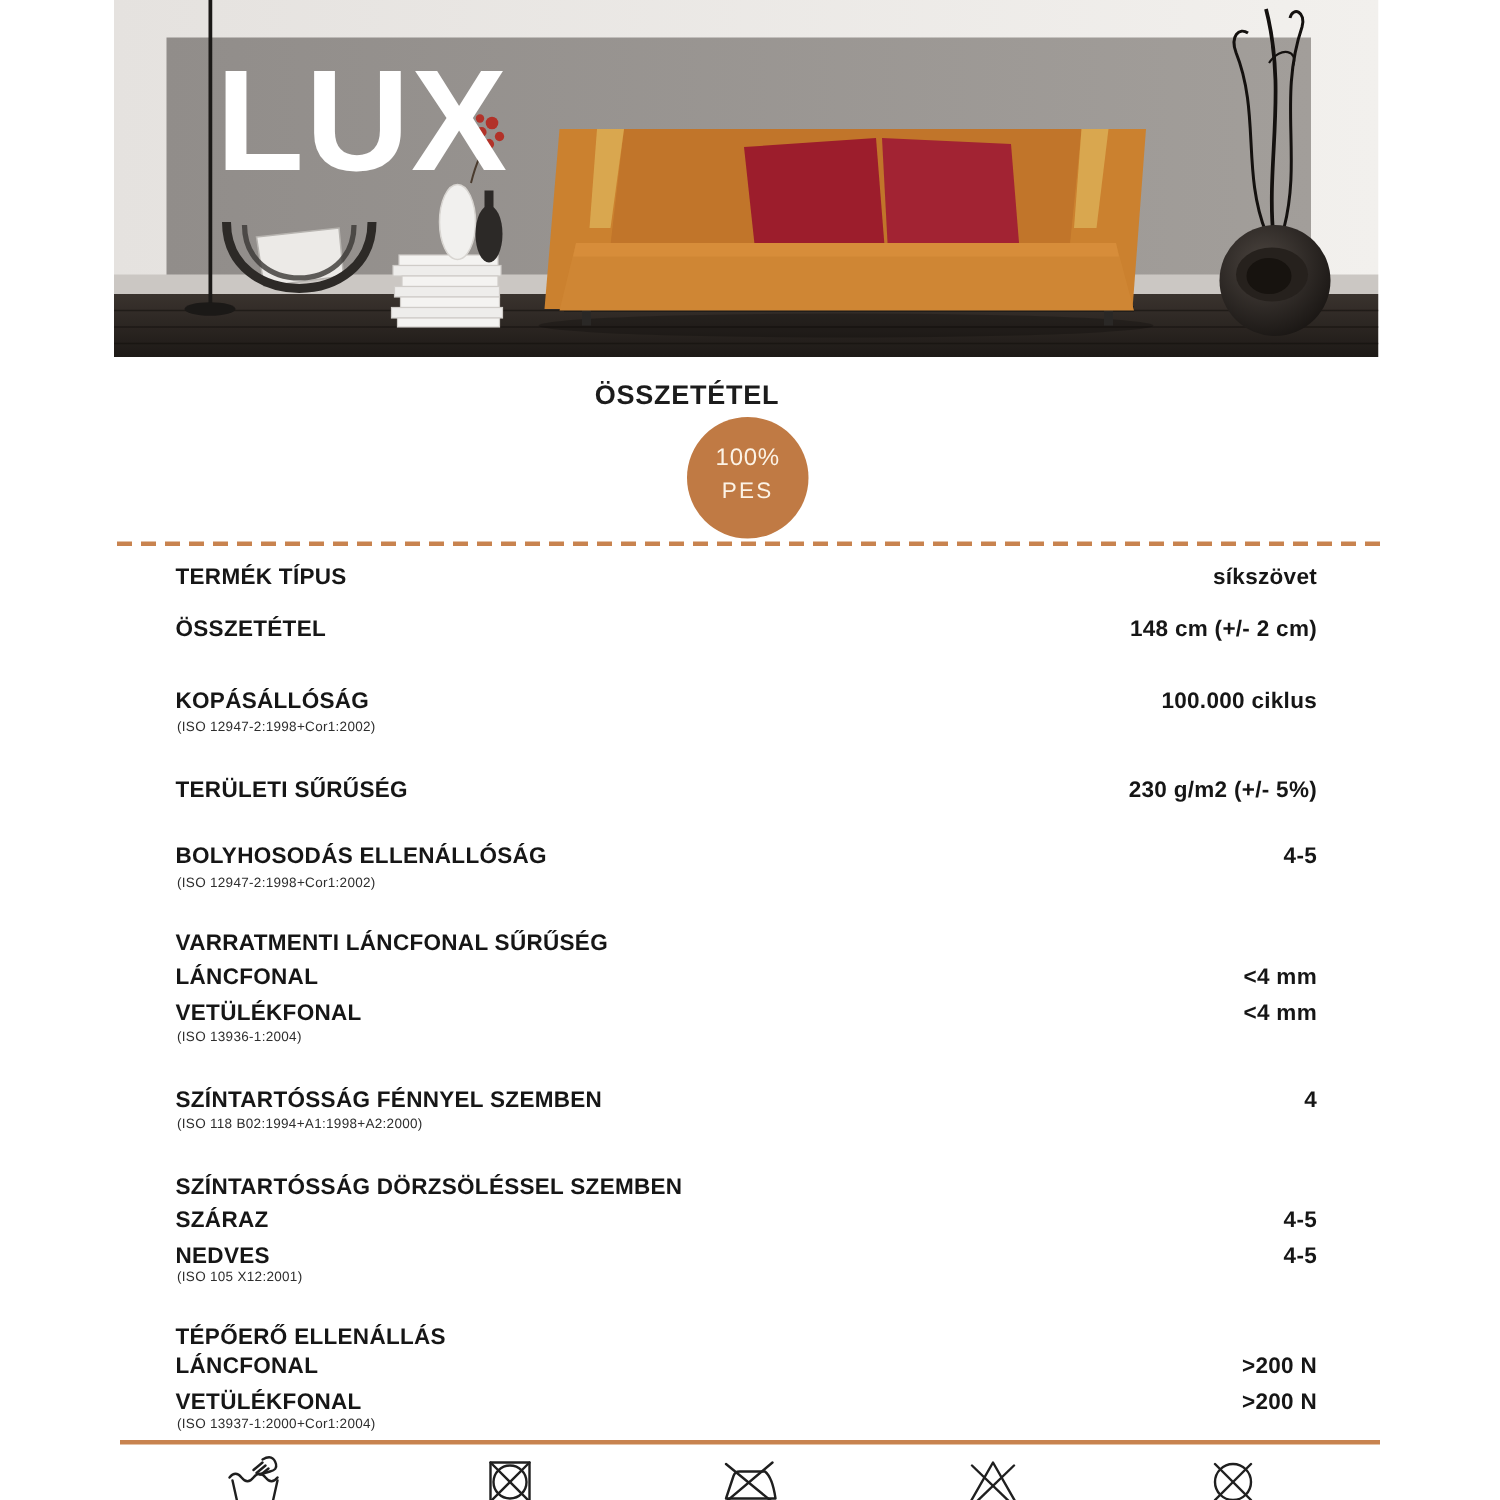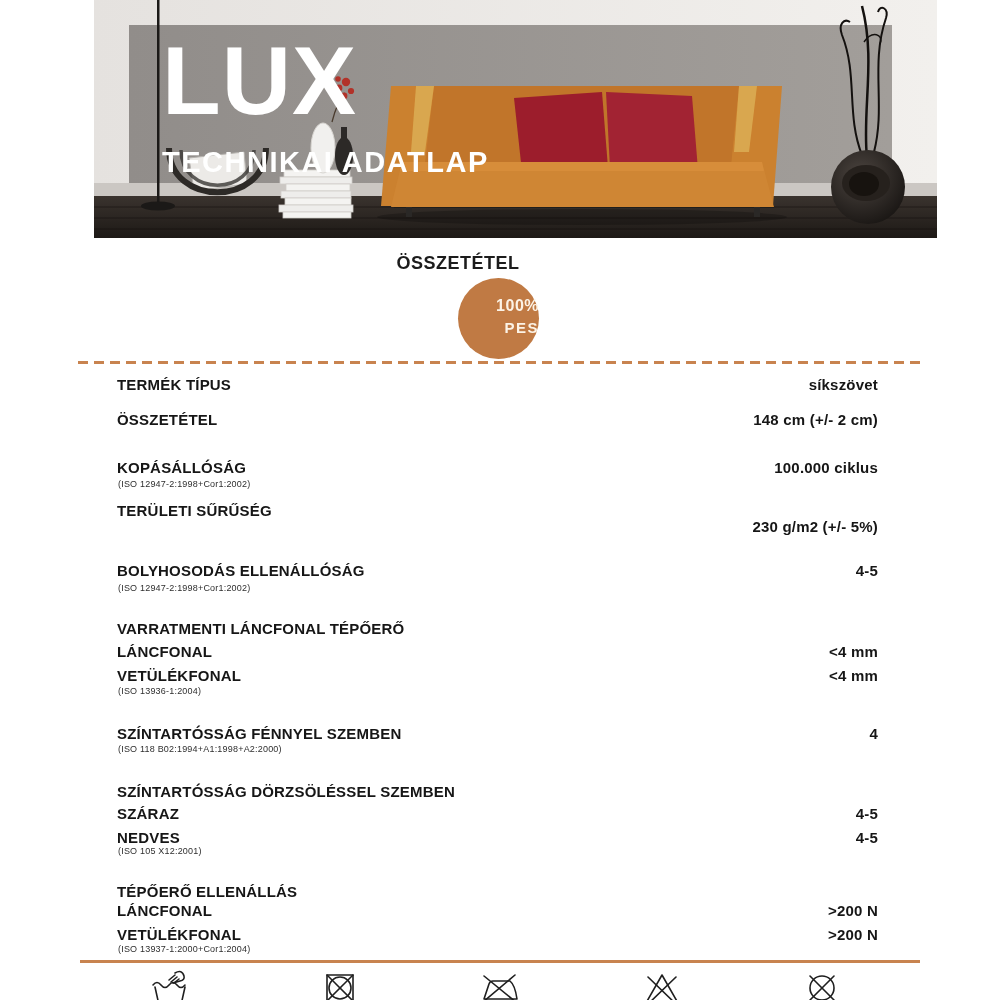--- a/index.html
+++ b/index.html
@@ -1,38 +1,38 @@
 <!DOCTYPE html>
 <html><head>
 <meta charset="utf-8">
 <style>
   html,body{margin:0;padding:0;}
   body{
     width:1000px;height:1000px;position:relative;overflow:hidden;
     background:#ffffff;font-family:"Liberation Sans",sans-serif;color:#1a1a1a;
   }
   
-  .hero{position:absolute;left:94px;top:0;width:843px;height:238px;}
+  .hero{position:absolute;left:76px;top:0;width:843px;height:238px;}
   .hero svg{position:absolute;left:0;top:0;}
   .hero-title{
     position:absolute;left:68px;top:33px;color:#ffffff;
     font-size:96px;font-weight:700;line-height:1;letter-spacing:1px;
   }
   .hero-subtitle{
     position:absolute;left:68px;top:148px;color:#ffffff;
     font-size:29px;font-weight:700;letter-spacing:1.5px;line-height:1;
   }
   
   .comp-heading{
     position:absolute;top:253px;left:0;width:916px;text-align:center;
     font-size:18px;font-weight:700;letter-spacing:.5px;color:#1c1c1c;
   }
   .badge{
     position:absolute;left:458px;top:278px;width:81px;height:81px;border-radius:50%;
-    background:#c07a44;color:#fcf3e6;text-align:right;font-weight:700;
+    background:#c07a44;color:#fcf3e6;text-align:center;font-weight:400;
   }
   .badge .pct{padding-top:19px;font-size:16px;letter-spacing:.5px;}
   .badge .mat{padding-top:4px;font-size:15px;letter-spacing:1.5px;}
   .dashes{
     position:absolute;top:361px;left:78px;width:844px;height:3px;
     background:repeating-linear-gradient(90deg,#c8834f 0 10px,transparent 10px 16px);
   }
   .rule{position:absolute;top:960px;left:80px;width:840px;height:3px;background:#c8834f;}
   
   .lbl{position:absolute;left:117px;font-size:15px;font-weight:700;letter-spacing:.2px;color:#161616;line-height:1;}
@@ -133,48 +133,47 @@
         <path d="M768 155 C752 115 764 75 748 35 C744 24 750 18 756 22" stroke-width="2"></path>
         <path d="M780 152 C792 105 776 65 792 18 C795 8 786 4 784 12" stroke-width="2"></path>
         <path d="M770 42 C778 30 790 34 786 44" stroke-width="1.4"></path>
       </g>
       <circle cx="774" cy="187" r="37" fill="url(#sphereGrad)"></circle>
       <ellipse cx="772" cy="183" rx="24" ry="18" fill="#26211d"></ellipse>
       <ellipse cx="770" cy="184" rx="15" ry="12" fill="#17130f"></ellipse>
     </g>
   </svg>
   <div class="hero-title">LUX</div>
-  <div class="hero-subtitle">TECHNIKAI ADATLAP</div>
 </div>
 
 <div class="comp-heading">ÖSSZETÉTEL</div>
 <div class="badge">
   <div class="pct">100%</div>
   <div class="mat">PES</div>
 </div>
 <div class="dashes"></div>
 
 <div class="lbl" style="top:377px">TERMÉK TÍPUS</div>
 <div class="val" style="top:377px">síkszövet</div>
 
 <div class="lbl" style="top:412px">ÖSSZETÉTEL</div>
 <div class="val" style="top:412px">148 cm (+/- 2 cm)</div>
 
 <div class="lbl" style="top:460px">KOPÁSÁLLÓSÁG</div>
 <div class="val" style="top:460px">100.000 ciklus</div>
 <div class="note" style="top:480px">(ISO 12947-2:1998+Cor1:2002)</div>
 
-<div class="lbl" style="top:503px">TERÜLETI SŰRŰSÉG</div>
+<div class="lbl" style="top:519px">TERÜLETI SŰRŰSÉG</div>
 <div class="val" style="top:519px">230 g/m2 (+/- 5%)</div>
 
 <div class="lbl" style="top:563px">BOLYHOSODÁS ELLENÁLLÓSÁG</div>
 <div class="val" style="top:563px">4-5</div>
 <div class="note" style="top:584px">(ISO 12947-2:1998+Cor1:2002)</div>
 
-<div class="lbl" style="top:621px">VARRATMENTI LÁNCFONAL TÉPŐERŐ</div>
+<div class="lbl" style="top:621px">VARRATMENTI LÁNCFONAL SŰRŰSÉG</div>
 <div class="lbl" style="top:644px">LÁNCFONAL</div>
 <div class="val" style="top:644px">&lt;4 mm</div>
 <div class="lbl" style="top:668px">VETÜLÉKFONAL</div>
 <div class="val" style="top:668px">&lt;4 mm</div>
 <div class="note" style="top:687px">(ISO 13936-1:2004)</div>
 
 <div class="lbl" style="top:726px">SZÍNTARTÓSSÁG FÉNNYEL SZEMBEN</div>
 <div class="val" style="top:726px">4</div>
 <div class="note" style="top:745px">(ISO 118 B02:1994+A1:1998+A2:2000)</div>
 

